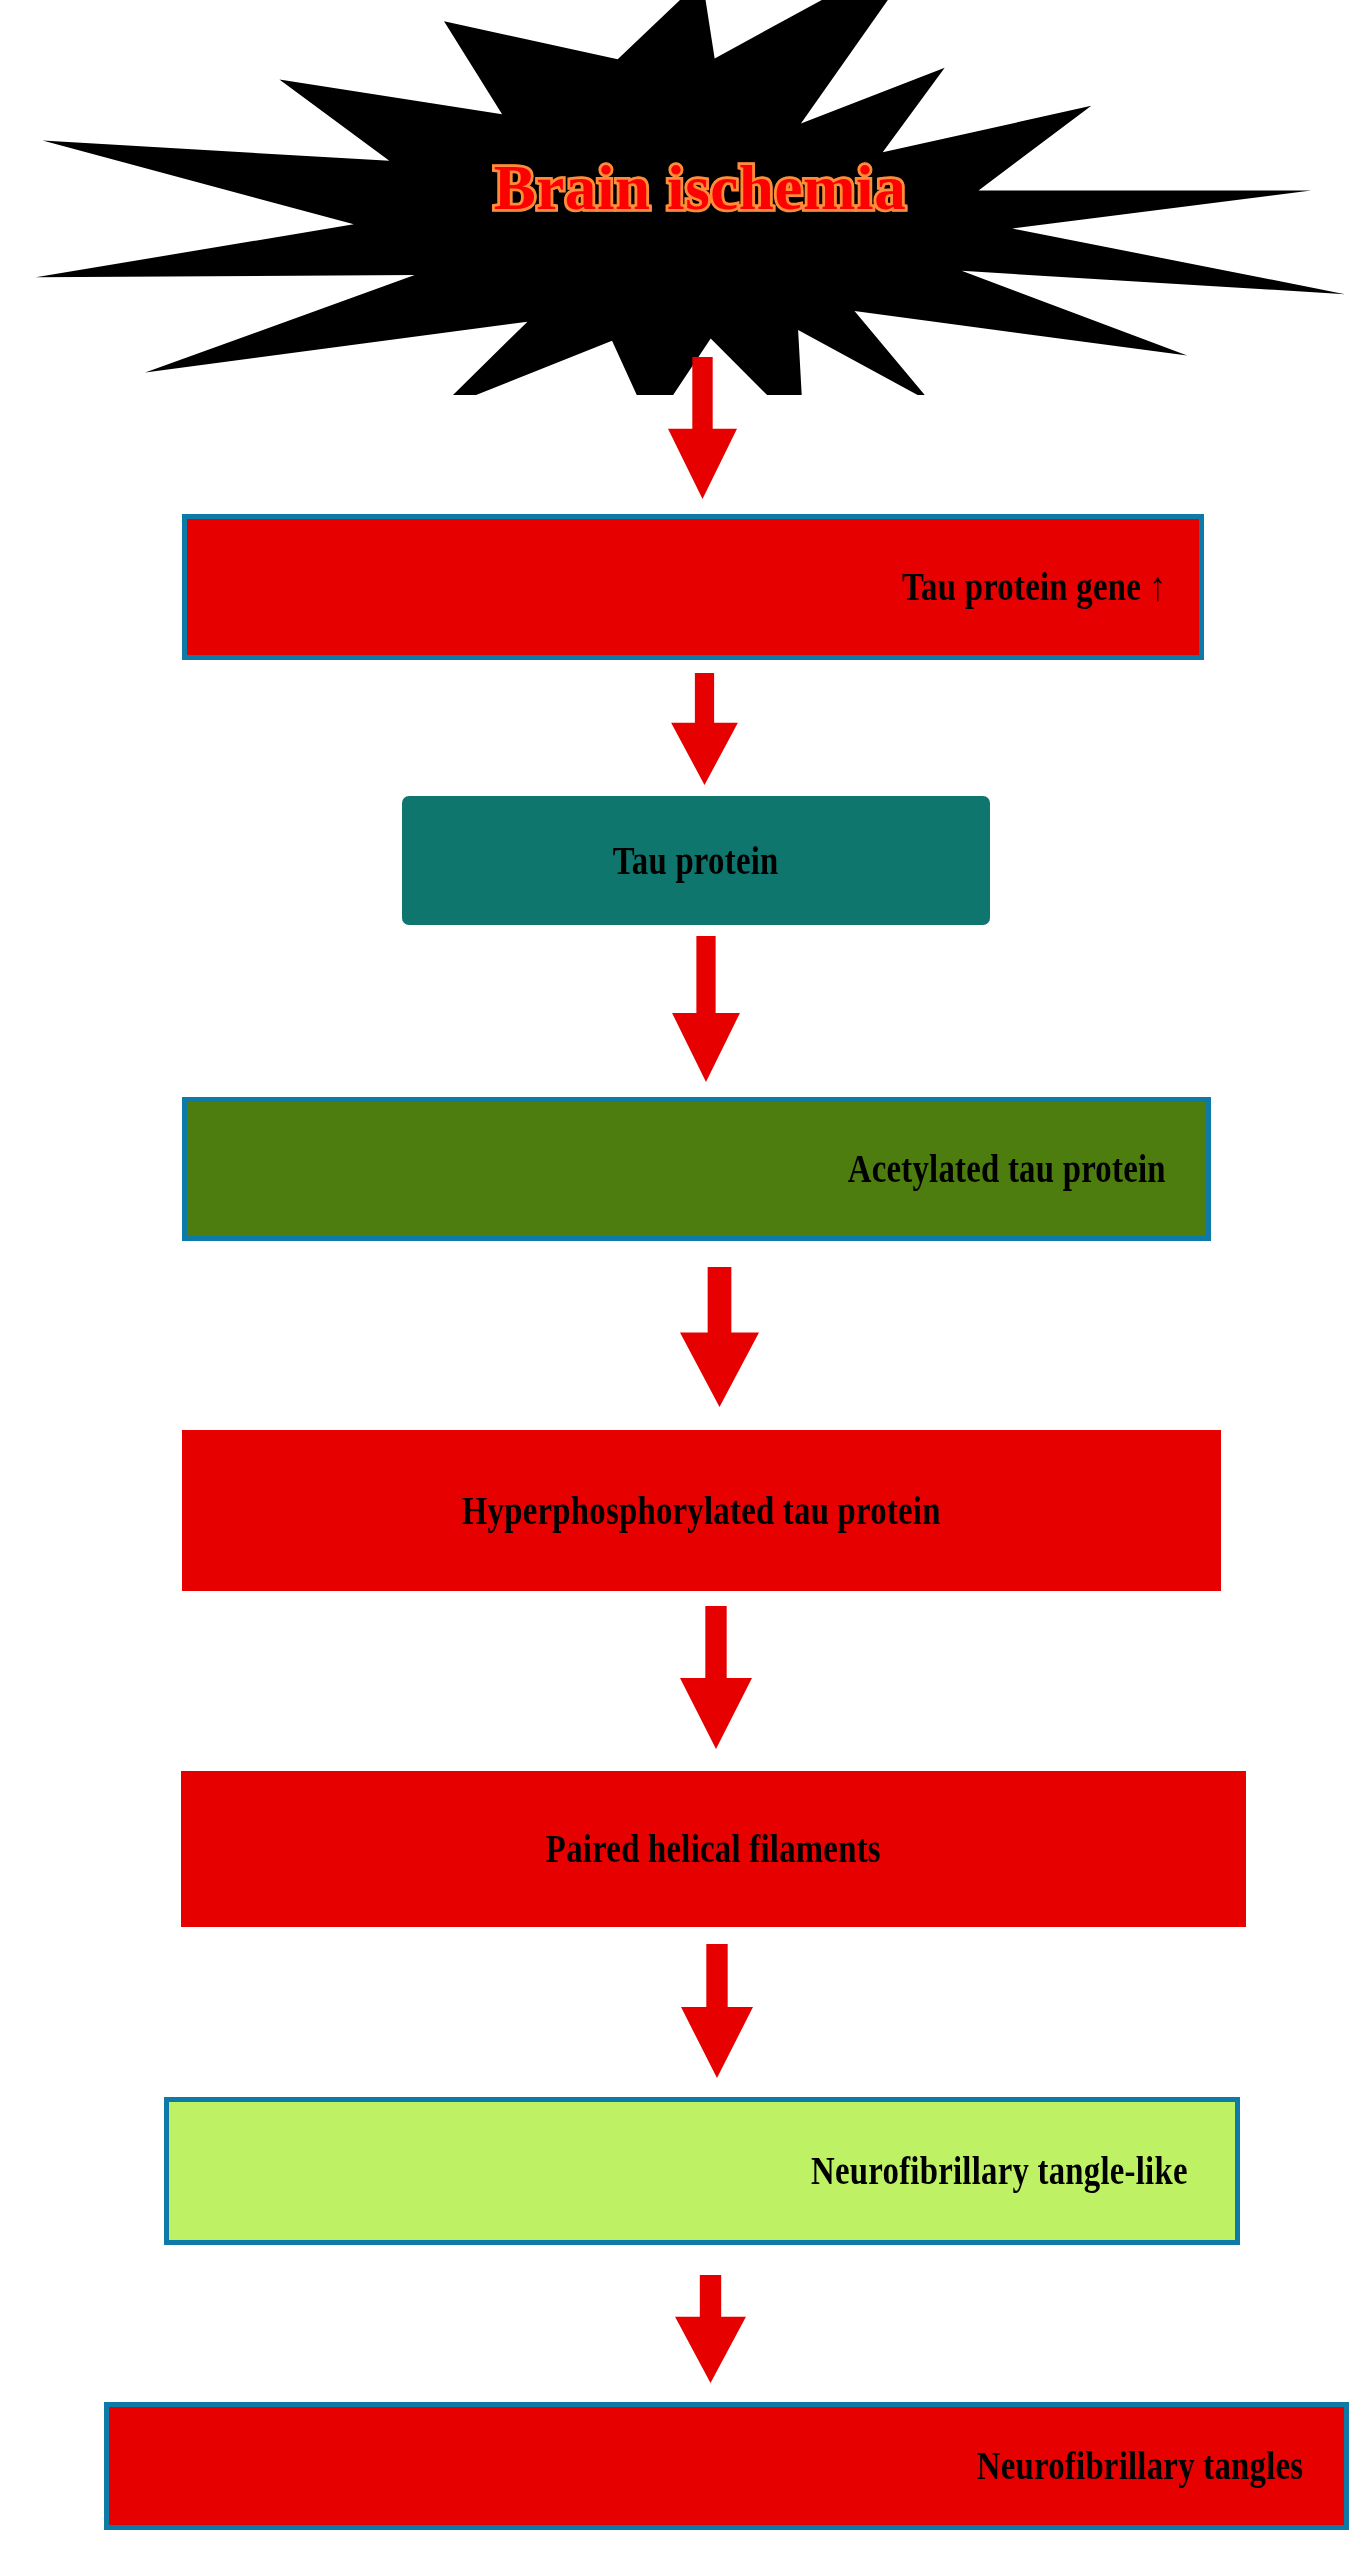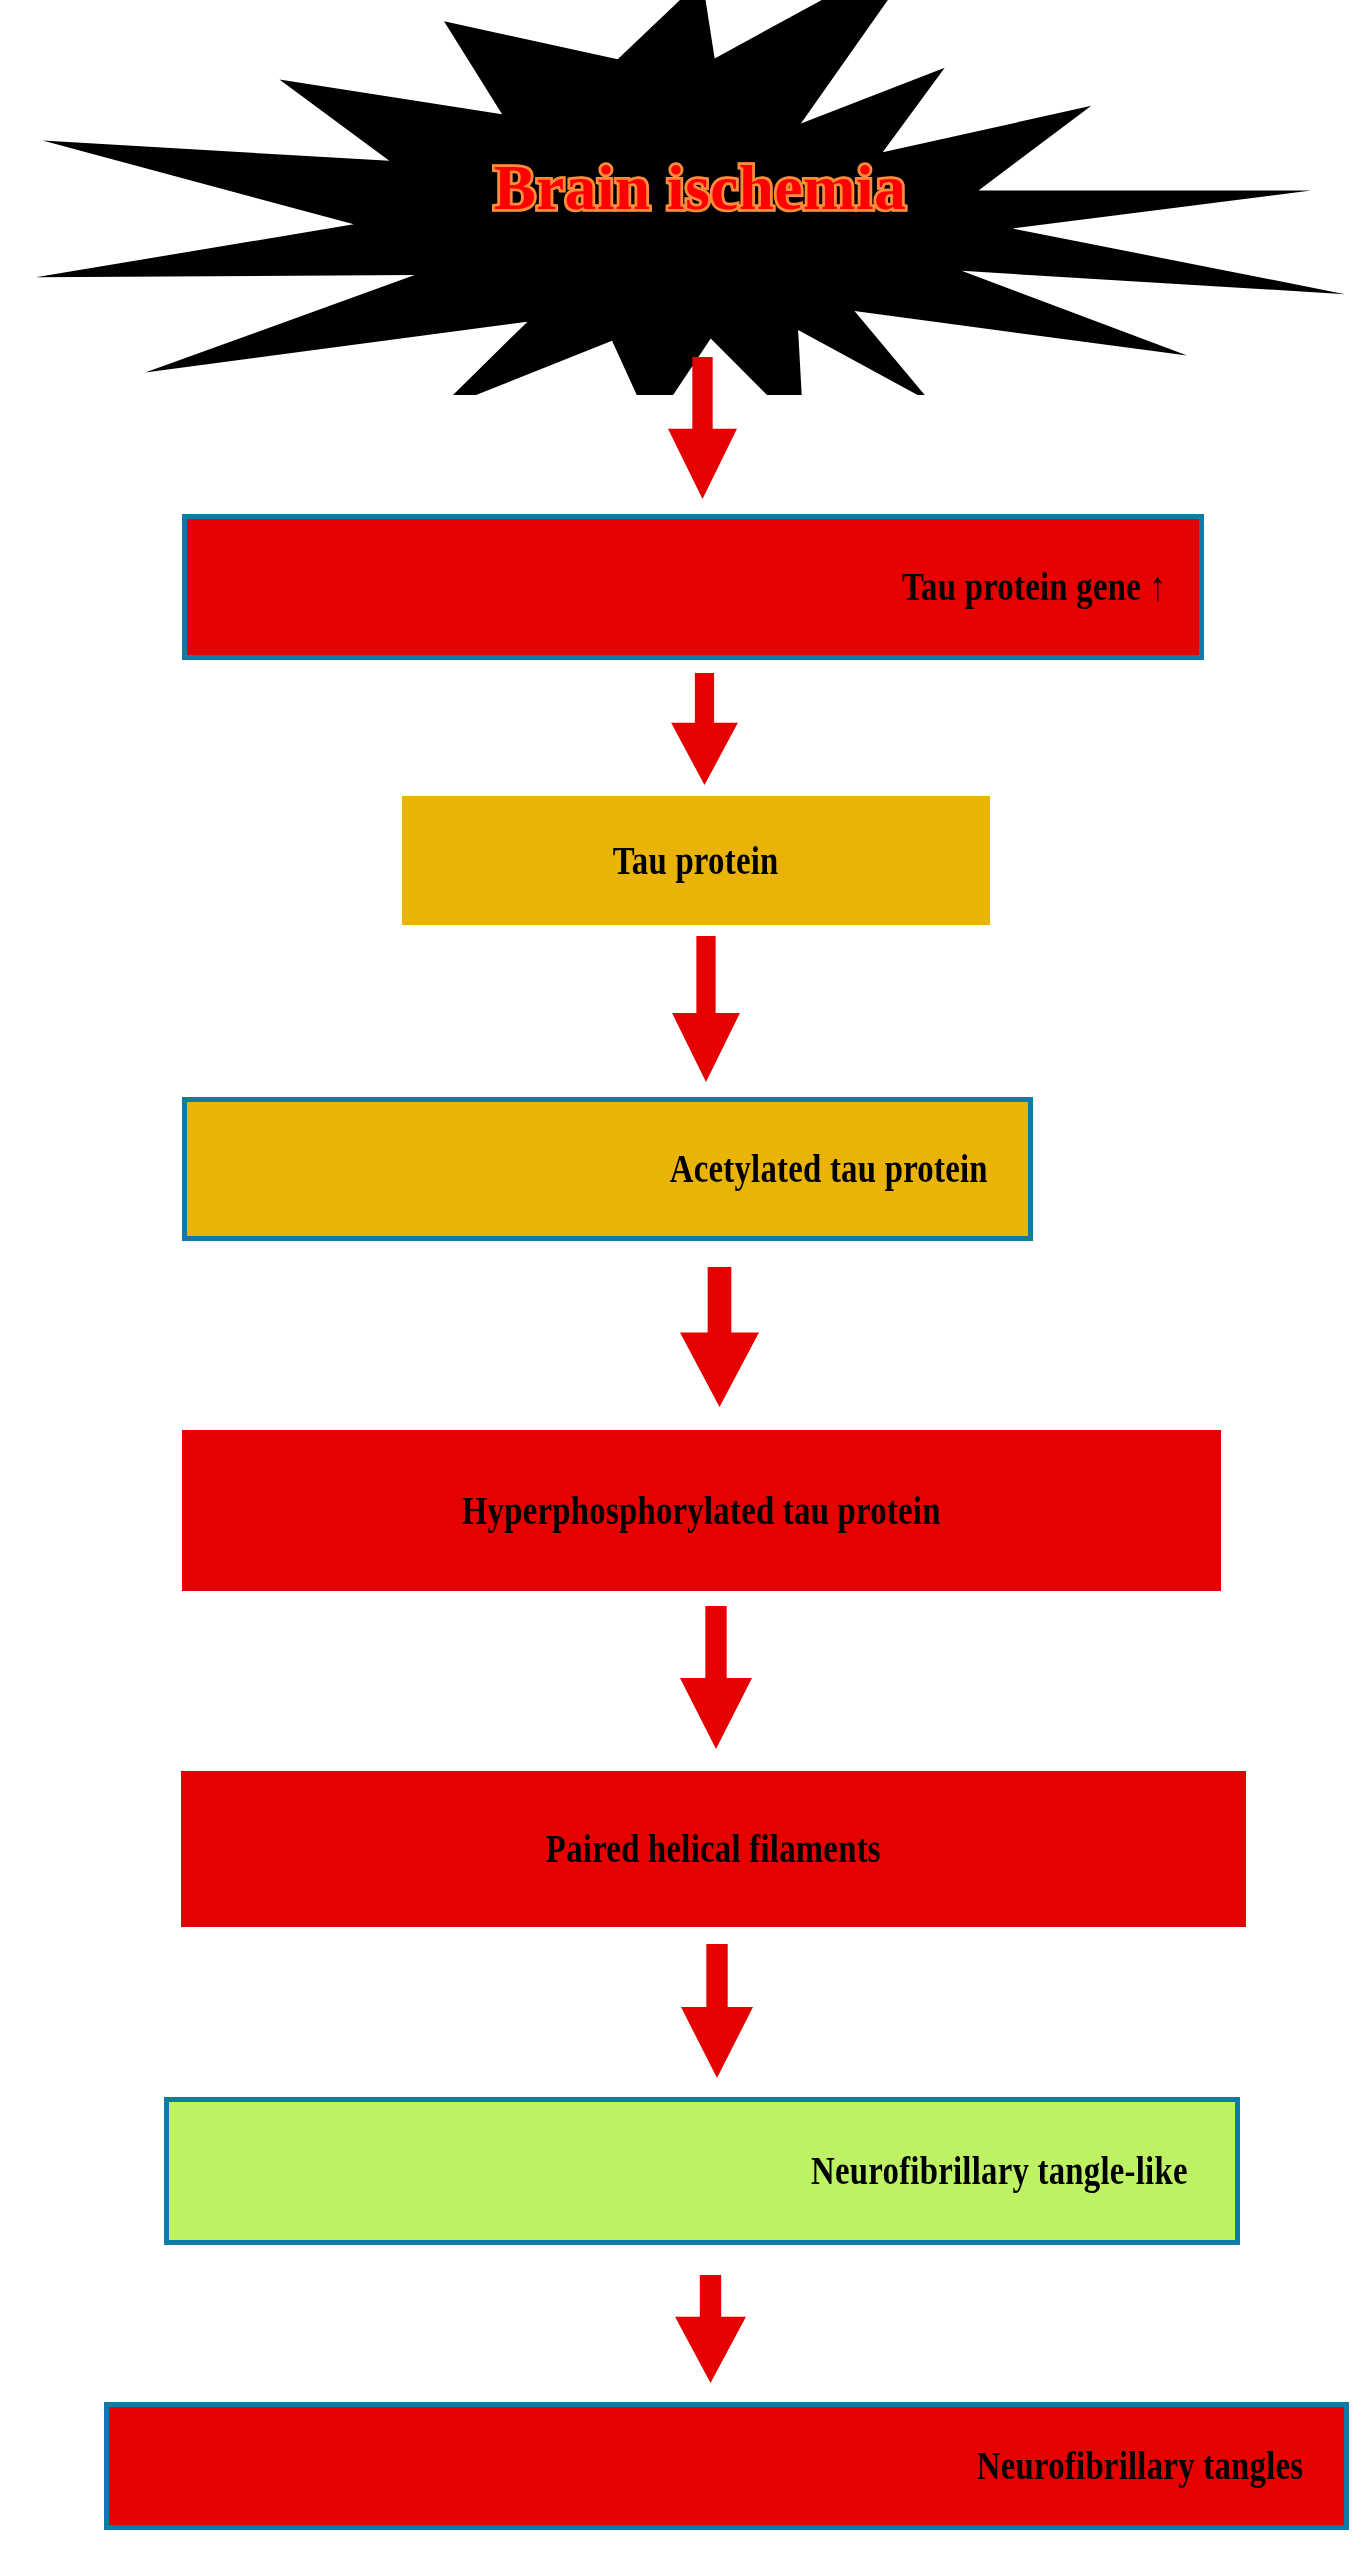--- a/index.html
+++ b/index.html
@@ -141,24 +141,24 @@
     </svg>
     <div class="burst-label-top" style="color: rgb(255, 140, 58); -webkit-text-stroke: 5.6px rgb(255, 140, 58); z-index: 0;">Brain ischemia</div>
     <div class="burst-label" style="color: transparent; -webkit-text-stroke: 4.5px rgb(255, 140, 58); z-index: 1;">Brain ischemia</div>
     <div class="burst-label-top" style="color: rgb(255, 0, 0); z-index: 2;">Brain ischemia</div>
   </div>
 
   <div id="nodes-layer">
       <div class="node bordered" style="left: 162px; top: 514px; width: 1022px; height: 146px; background: rgb(230, 0, 0); border-color: rgb(13, 122, 168);">
         <div class="node-label" style="color: rgb(0, 0, 0);">Tau protein gene ↑</div>
       </div>
-      <div class="node" style="left: 382px; top: 796px; width: 588px; height: 129px; background: #eab308;">
+      <div class="node" style="left: 382px; top: 796px; width: 588px; height: 129px; background: #0f766e; border-radius: 7px;">
         <div class="node-label" style="color: rgb(0, 0, 0);">Tau protein</div>
       </div>
-      <div class="node bordered" style="left: 162px; top: 1097px; width: 851px; height: 144px; background: #eab308; border-color: rgb(13, 122, 168);">
+      <div class="node bordered" style="left: 162px; top: 1097px; width: 1029px; height: 144px; background: #4d7c0f; border-color: rgb(13, 122, 168);">
         <div class="node-label" style="color: rgb(0, 0, 0);">Acetylated tau protein</div>
       </div>
       <div class="node" style="left: 162px; top: 1430px; width: 1039px; height: 161px; background: rgb(230, 0, 0);">
         <div class="node-label" style="color: rgb(0, 0, 0);">Hyperphosphorylated tau protein</div>
       </div>
       <div class="node" style="left: 161px; top: 1771px; width: 1065px; height: 156px; background: rgb(230, 0, 0);">
         <div class="node-label" style="color: rgb(0, 0, 0);">Paired helical filaments</div>
       </div>
       <div class="node bordered" style="left: 144px; top: 2097px; width: 1076px; height: 148px; background: #bef264; border-color: rgb(13, 122, 168);">
         <div class="node-label" style="color: rgb(0, 0, 0);">Neurofibrillary tangle-like</div>

